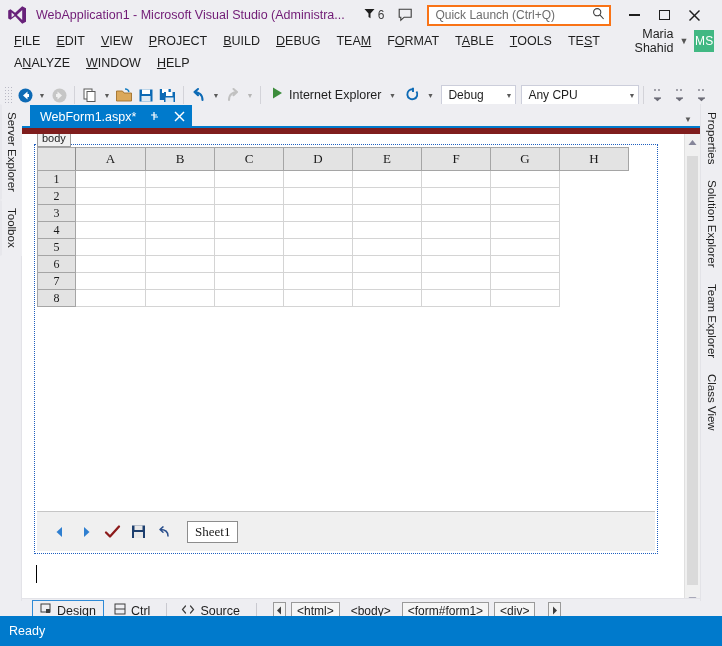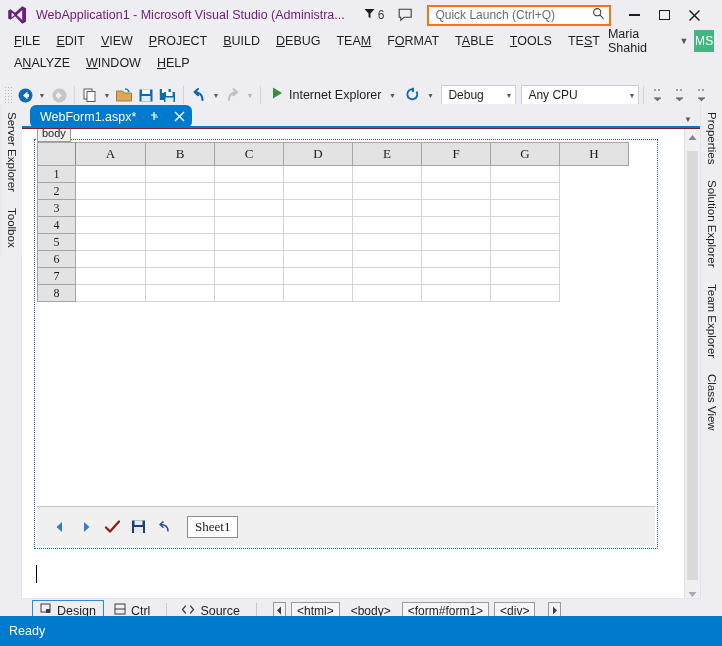--- a/index.html
+++ b/index.html
@@ -31,21 +31,21 @@
   }
   .quick-launch .ql-text { font-size: 12px; color: #6d6d6d; flex: 1; white-space: nowrap; }
   .wincontrols { display: flex; align-items: center; margin-left: 8px; }
   .wc { width: 30px; height: 28px; display: flex; align-items: center; justify-content: center; }
   .wc-min { width: 11px; height: 1.5px; background: #1e1e1e; }
   .wc-max { width: 11px; height: 10px; border: 1.6px solid #1e1e1e; }
 
   
   .menubar {
     position: absolute; left: 0; top: 30px; width: 722px; height: 44px;
-    background: #eeeef2; padding: 0 6px;
+    background: #eeeef2; padding: 0 6px; text-align: right;
   }
   .menu-row { display: flex; align-items: center; height: 22px; }
   .menu-item {
     font-size: 12.5px; color: #1e1e1e; padding: 2px 8px; white-space: nowrap;
     cursor: default;
   }
   .menu-item u { text-decoration: underline; }
   .user-area { display: flex; align-items: center; margin-left: auto; padding-right: 2px; }
   .user-name { font-size: 12.5px; color: #1e1e1e; }
   .user-caret { font-size: 9px; color: #555; margin: 0 6px 0 6px; }
@@ -94,32 +94,32 @@
   .dockstrip.right .dock-tab { border-right: 2px solid #e7e7ec; }
 
   
   .docwell {
     position: absolute; left: 22px; top: 104px; width: 678px; height: 497px;
     background: #f5f5f5;
   }
   .tabstrip { position: relative; height: 24px; background: #eeeef2; display: flex; align-items: flex-end; }
   .doctab {
     height: 23px; background: #007acc; color: #fff; display: flex; align-items: center;
-    padding: 0 7px 0 10px; gap: 13px; margin-left: 8px; border-radius: 6px;
+    padding: 0 7px 0 10px; gap: 13px; margin-left: 8px;
   }
   .doctab-title { font-size: 12.5px; white-space: nowrap; }
   .tab-dropdown {
     position: absolute; right: 8px; bottom: 4px; font-size: 8px; color: #5a5a5a;
   }
   .tab-underline { position: absolute; left: 0; bottom: 0; width: 100%; height: 2px; background: #007acc; }
 
   
   .designer {
     position: absolute; left: 0; top: 24px; width: 678px; height: 473px;
-    background: #fff; border-top: 1px solid #7f1d1d;
+    background: #fff; border-top: 6px solid #7f1d1d;
   }
   .designer-inner { position: absolute; left: 0; top: 0; right: 16px; bottom: 0; overflow: hidden; background: #fff; }
 
   .body-tag {
     position: absolute; left: 15px; top: -3px; z-index: 5;
     background: #f0f0f0; border: 1px solid #9c9c9c;
     font-size: 11px; color: #1e1e1e; padding: 0 4px 1px 4px; line-height: 13px;
   }
 
   

